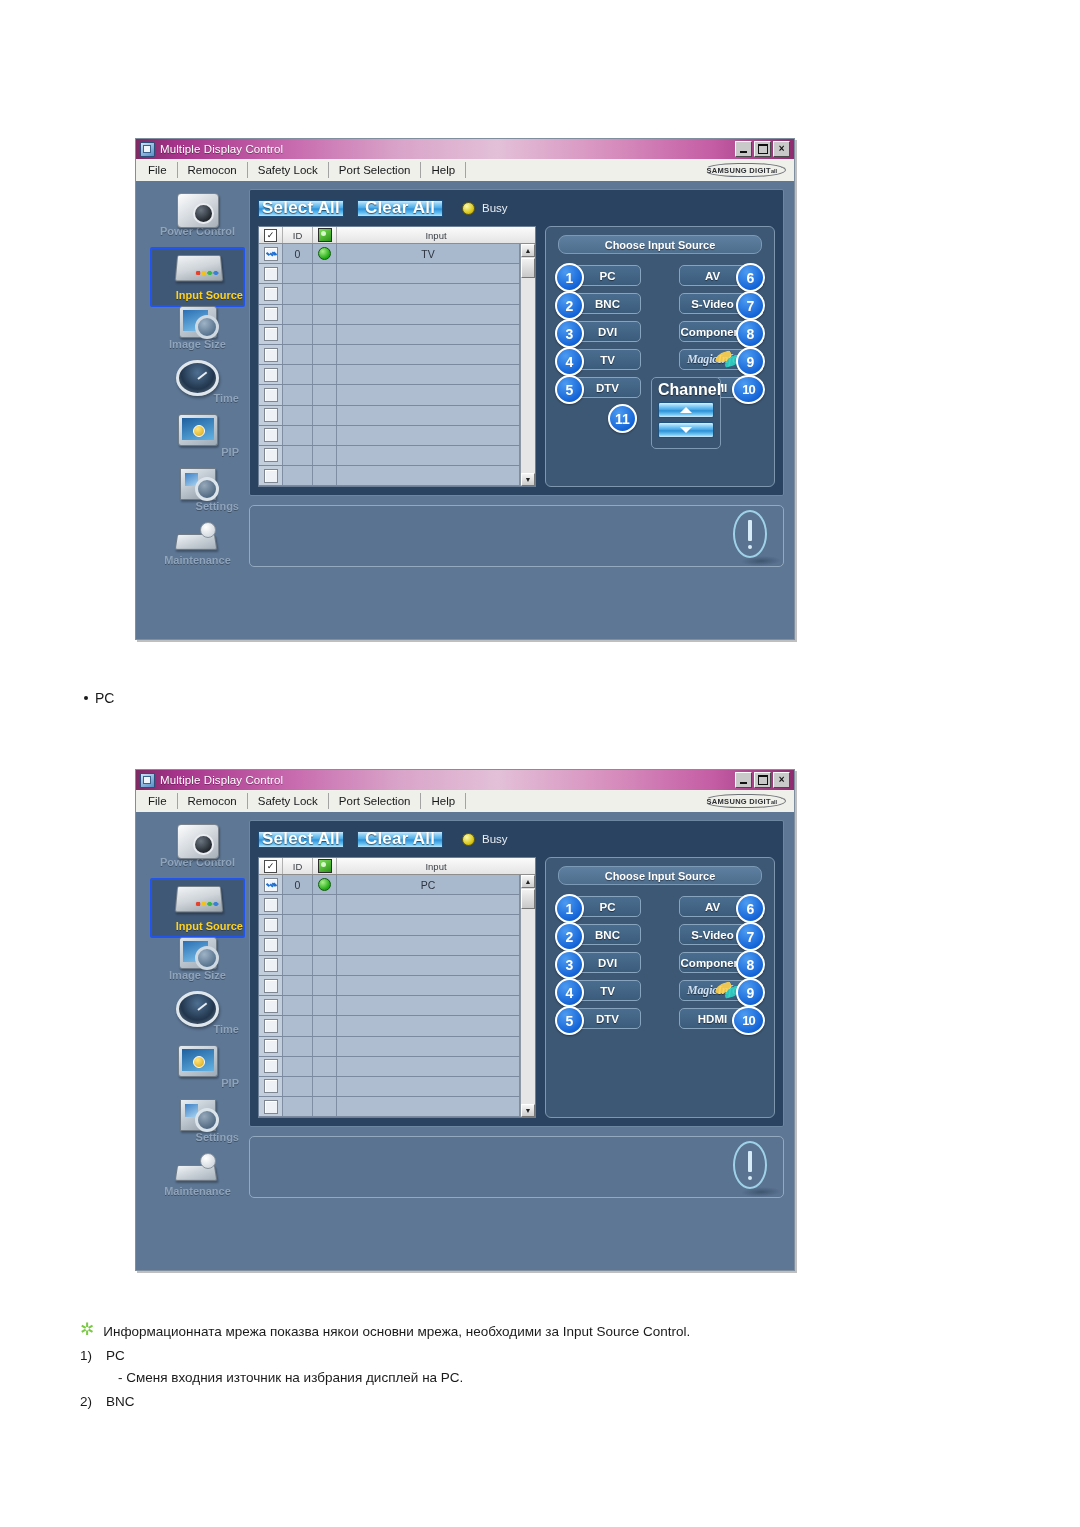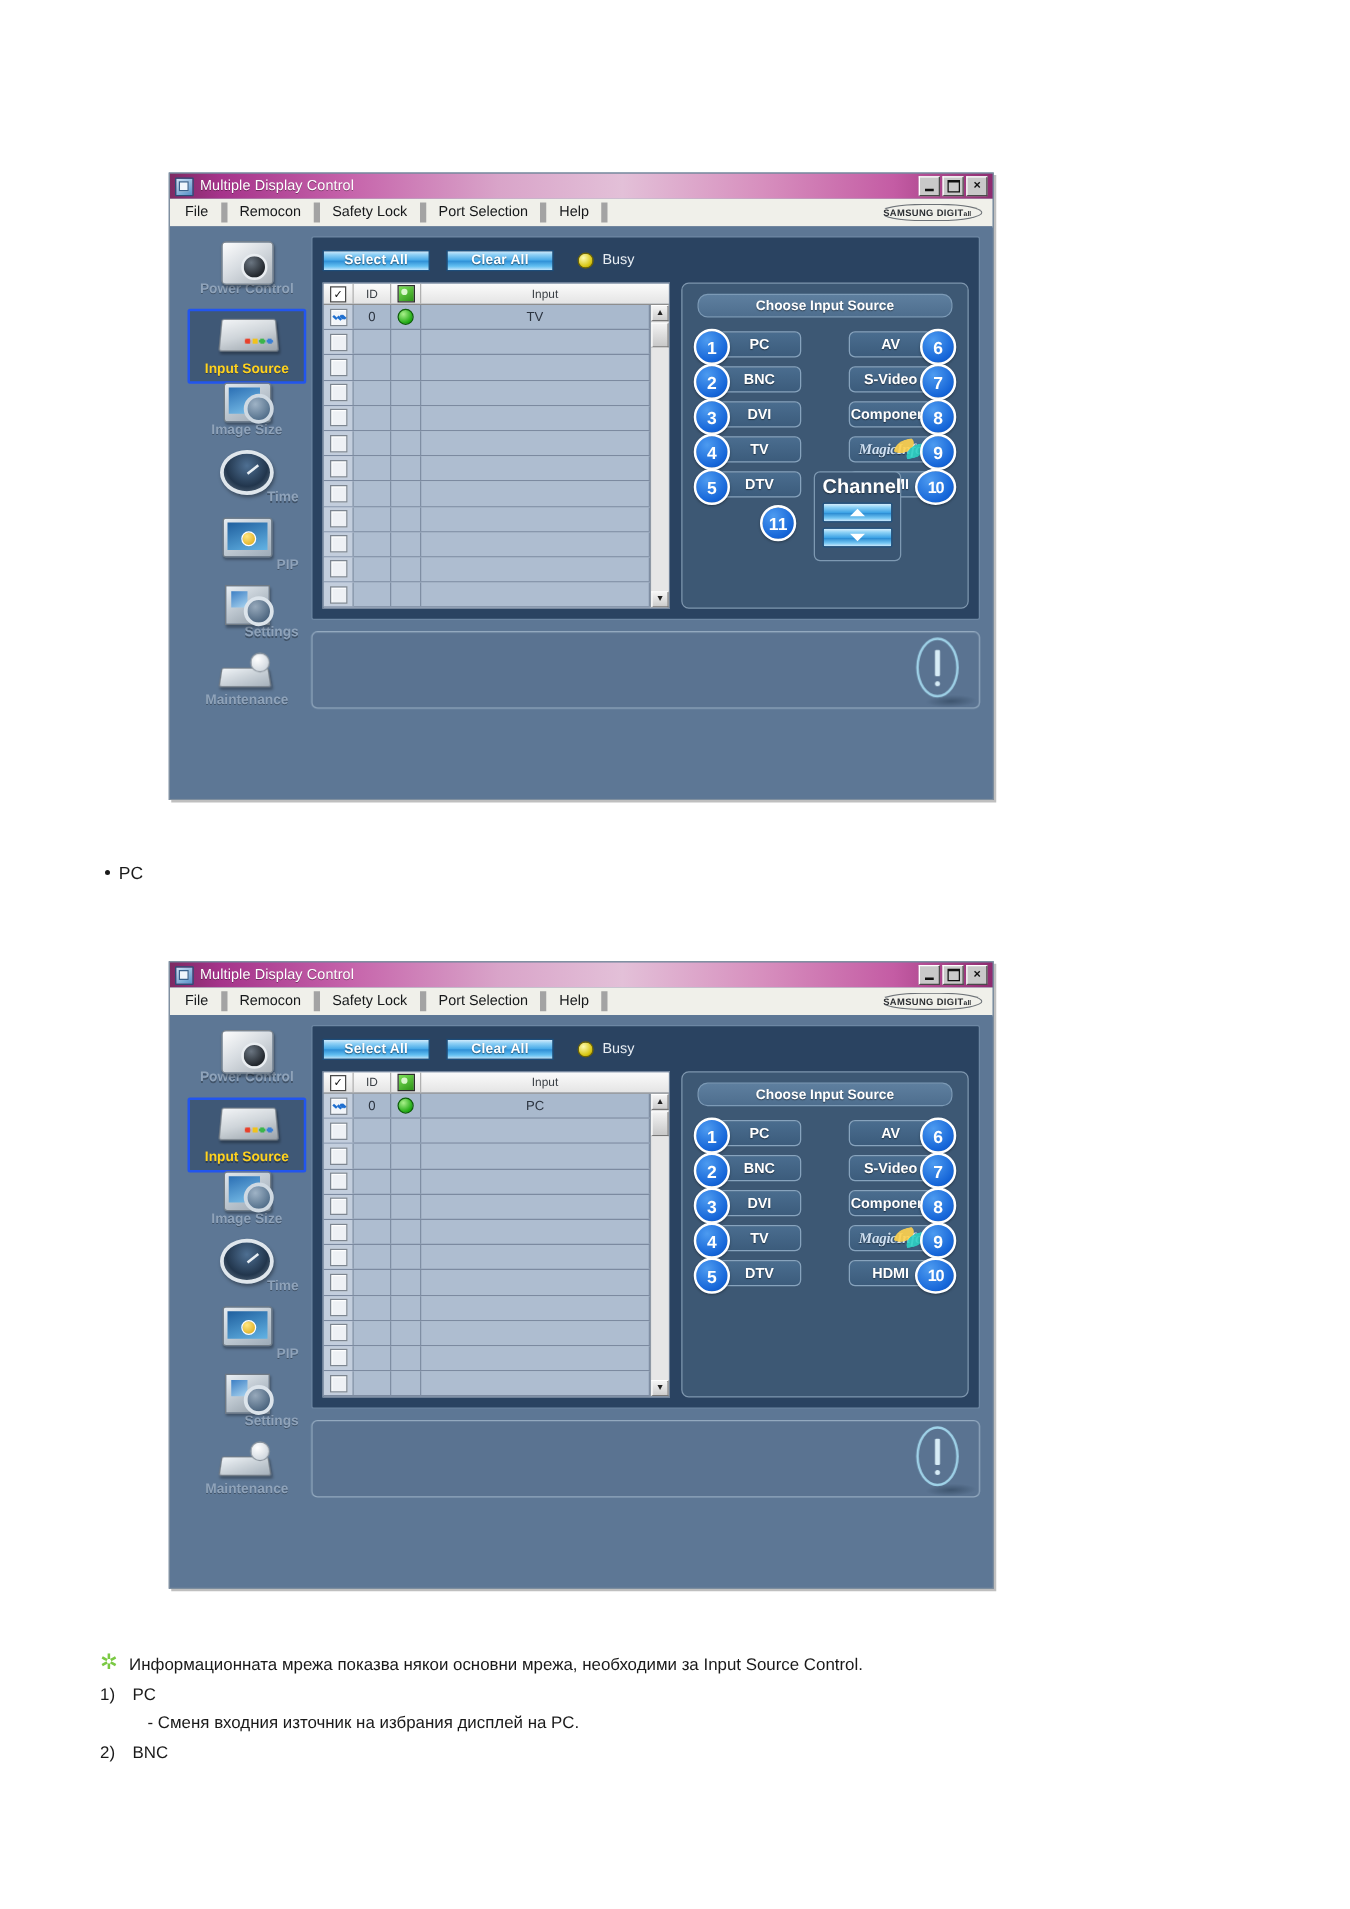--- a/index.html
+++ b/index.html
@@ -57,21 +57,21 @@
   
   .menubar{
     height:22px;background:#f0f0ea;
     display:flex;align-items:center;
     border-bottom:1px solid #9aa3ac;
     position:relative;
   }
   .menu-item{
     font-size:11.5px;color:#16181a;
     padding:0 10px;height:16px;line-height:16px;
-    border-right:5px solid #a3a3a3;
+    border-right:1px solid #a3a3a3;
     white-space:nowrap;
   }
   .menu-item:first-child{padding-left:12px;}
   .menu-spacer{flex:1;border-right:none;}
   .samsung-logo{
     margin-left:auto;margin-right:8px;
     font-size:7.5px;letter-spacing:.3px;color:#2c2f33;
     font-weight:bold;white-space:nowrap;position:relative;
     padding-right:9px;
   }
@@ -112,21 +112,21 @@
     height:60px;
     justify-content:center;
   }
   .side-label{
     font-size:11px;font-weight:bold;color:#8fa3ba;
     text-shadow:0 1px 0 rgba(0,0,0,.3);
     width:100%;text-align:center;
     margin-top:-2px;
     white-space:nowrap;
   }
-  .side-item.active .side-label{color:#ffd21e;margin-top:1px;}
+  .side-item.active .side-label{color:#ffd21e;margin-top:1px;text-align:right;}
   .side-label.r{text-align:right;padding-right:6px;box-sizing:border-box;}
   .side-icon{width:44px;height:34px;position:relative;}
 
   
   .ic-power{
     width:40px;height:33px;margin:0 auto;
     background:linear-gradient(145deg,#fdfdfd 0%,#d8dde2 45%,#a8b0b8 100%);
     border:1px solid #7b848d;border-radius:4px;
     position:relative;box-shadow:1px 2px 2px rgba(0,0,0,.3);
   }
@@ -232,21 +232,21 @@
     padding:7px 8px 8px 8px;
     box-sizing:border-box;
     flex:0 0 auto;
   }
   .toolbar-row{display:flex;align-items:center;gap:13px;height:22px;margin-bottom:7px;}
   .btn-blue{
     width:86px;height:17px;
     background:
       linear-gradient(to bottom,#cfe9fb 0%,#8fd0f5 18%,#46a9e8 48%,#2e8fd6 52%,#63c0f2 80%,#bfe4fa 100%);
     border:1px solid #1d4d7a;
-    color:#ffffff;font-size:11px;font-weight:bold;
+    color:#ffffff;font-size:17px;font-weight:bold;
     display:flex;align-items:center;justify-content:center;
     text-shadow:0 1px 1px rgba(0,0,0,.55);
     box-sizing:border-box;
     letter-spacing:.2px;
   }
   .busy{display:flex;align-items:center;gap:7px;margin-left:6px;}
   .busy-led{
     width:11px;height:11px;border-radius:50%;
     background:radial-gradient(circle at 34% 30%,#fdfbb0,#d8c613 65%,#9c8c06);
     border:1px solid #6d6305;

